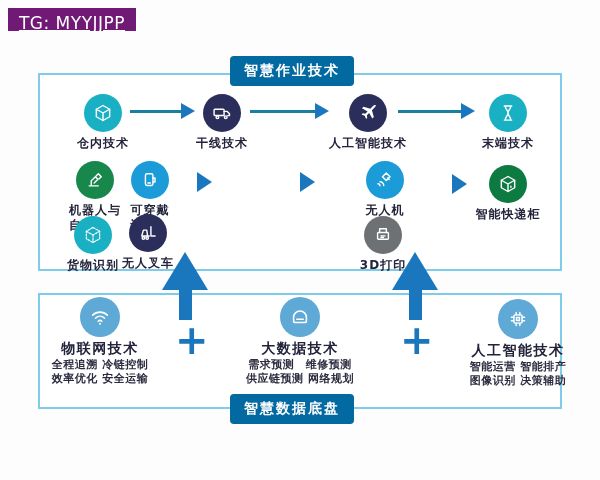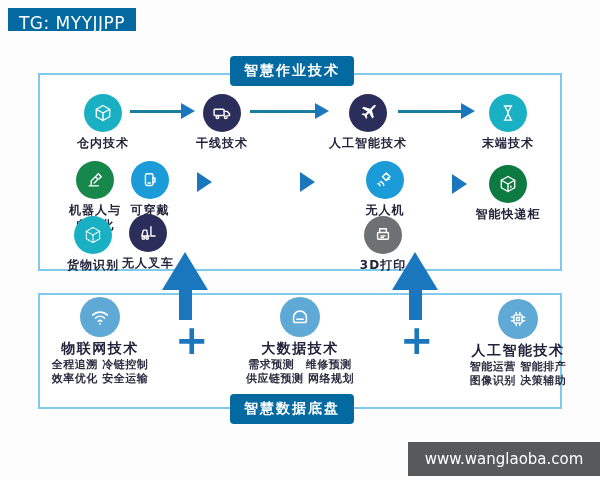--- a/index.html
+++ b/index.html
@@ -1,37 +1,37 @@
 <!DOCTYPE html>
 <html><head>
 <meta charset="utf-8">
 <style>
   html,body{margin:0;padding:0;}
   body{font-family:"DejaVu Sans","Liberation Sans",sans-serif;background:#ffffff;}
   #stage{position:relative;width:600px;height:480px;background:#fdfdfd;overflow:hidden;}
 
-  .tag{position:absolute;left:8px;top:8px;width:128px;height:23px;background:#0369a1;
-       color:#fff;font-size:17px;line-height:31px;text-align:center;letter-spacing:.5px;}
+  .tag{position:absolute;left:8px;top:8px;width:128px;height:23px;background:#701a75;
+       color:#fff;font-size:17px;line-height:31px;text-align:center;letter-spacing:.5px;text-decoration:underline;}
   .watermark{position:absolute;left:408px;top:442px;width:192px;height:34px;background:#58595b;
        color:#fff;font-size:15px;line-height:34px;text-align:center;}
 
   .panel{position:absolute;left:38px;width:520px;background:#fff;border:2px solid #7fccea;}
   .panel.top{top:73px;height:194px;}
   .panel.bottom{top:293px;height:112px;}
 
   .tab{position:absolute;left:292px;transform:translateX(-50%);background:#0369a1;color:#fff;
        font-size:14px;font-weight:bold;letter-spacing:2px;text-align:center;border-radius:4px;
        padding:6px 14px;z-index:4;}
   .tab.top{top:56px;}
   .tab.bottom{top:394px;}
 
   .node{position:absolute;width:90px;display:flex;flex-direction:column;align-items:center;z-index:2;}
   .circle{width:38px;height:38px;border-radius:50%;display:flex;align-items:center;justify-content:center;flex:0 0 auto;}
   .circle svg{display:block;}
-  .nlabel{margin-top:4px;font-size:12px;font-weight:bold;color:#23233b;text-align:center;
+  .nlabel{margin-top:4px;font-size:12px;font-weight:bold;color:#23233b;text-align:left;
           white-space:pre-line;line-height:15px;letter-spacing:1px;}
 
   .h-arrow{position:absolute;height:3px;background:#1a7f9e;z-index:1;}
   .h-arrow::after{content:"";position:absolute;right:-13px;top:-7px;width:0;height:0;
           border-left:14px solid #1b77bd;border-top:8px solid transparent;border-bottom:8px solid transparent;}
   .tri{position:absolute;width:0;height:0;border-left:15px solid #1b77bd;
           border-top:10px solid transparent;border-bottom:10px solid transparent;z-index:1;}
 
   .up-arrow{position:absolute;top:252px;display:flex;flex-direction:column;align-items:center;z-index:3;}
   .ua-head{width:0;height:0;border-left:23px solid transparent;border-right:23px solid transparent;
@@ -43,21 +43,20 @@
   .glabel{margin-top:3px;font-size:14px;font-weight:bold;color:#23233b;letter-spacing:1.5px;}
   .gdetail{font-size:11px;font-weight:bold;color:#2c2c40;letter-spacing:.5px;line-height:14px;text-align:center;}
   .plus{position:absolute;width:30px;text-align:center;color:#1b77bd;font-size:40px;font-weight:bold;line-height:36px;z-index:2;}
 </style>
 </head>
 <body>
 
 <div id="stage">
 
   <div class="tag">TG: MYYJJPP</div>
-  <div class="watermark">www.wanglaoba.com</div>
 
   <div class="panel top"></div>
   <div class="panel bottom"></div>
 
   <div class="tab top">智慧作业技术</div>
   <div class="tab bottom">智慧数据底盘</div>
 
   <div class="node" style="left:58px;top:94px">
     <div class="circle" style="background-color: rgb(25, 176, 195);">
       <svg width="20" height="20" viewBox="0 0 24 24" fill="none" stroke="#fff" stroke-width="1.7" stroke-linejoin="round" stroke-linecap="round">

